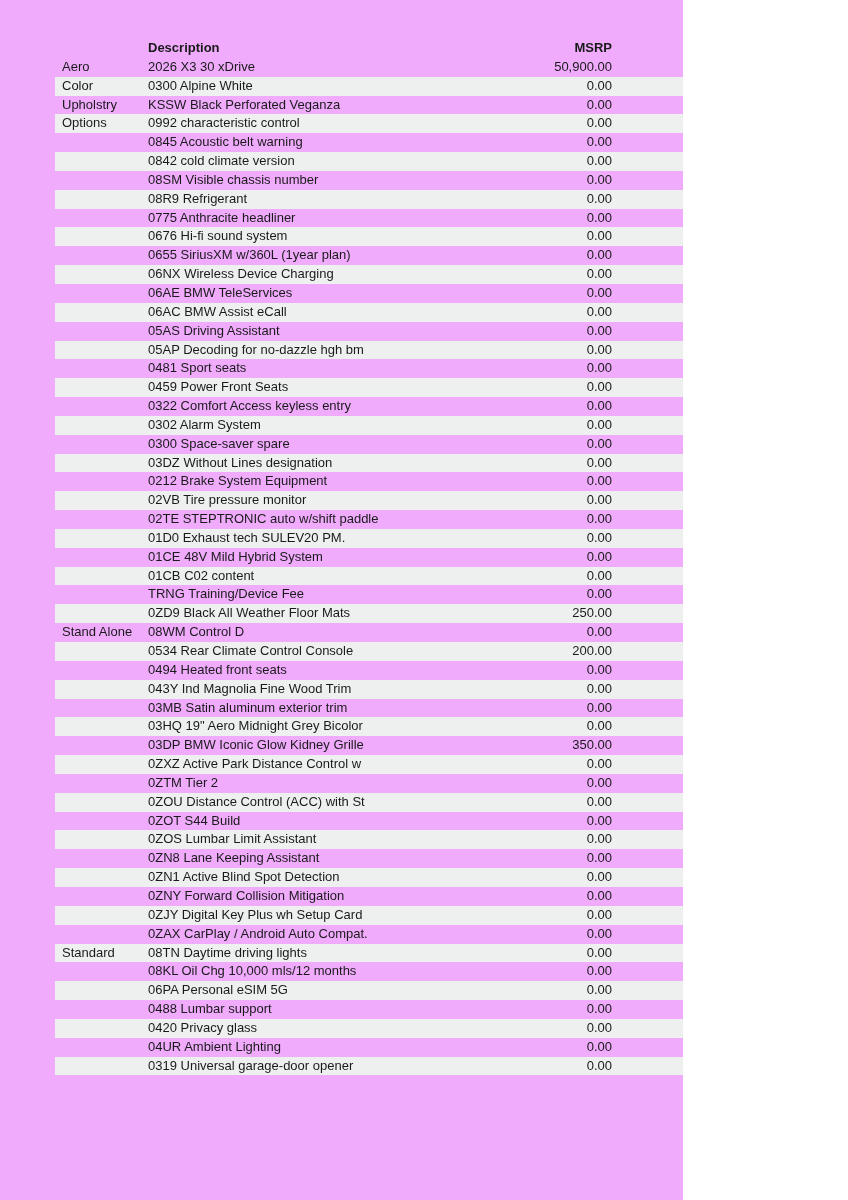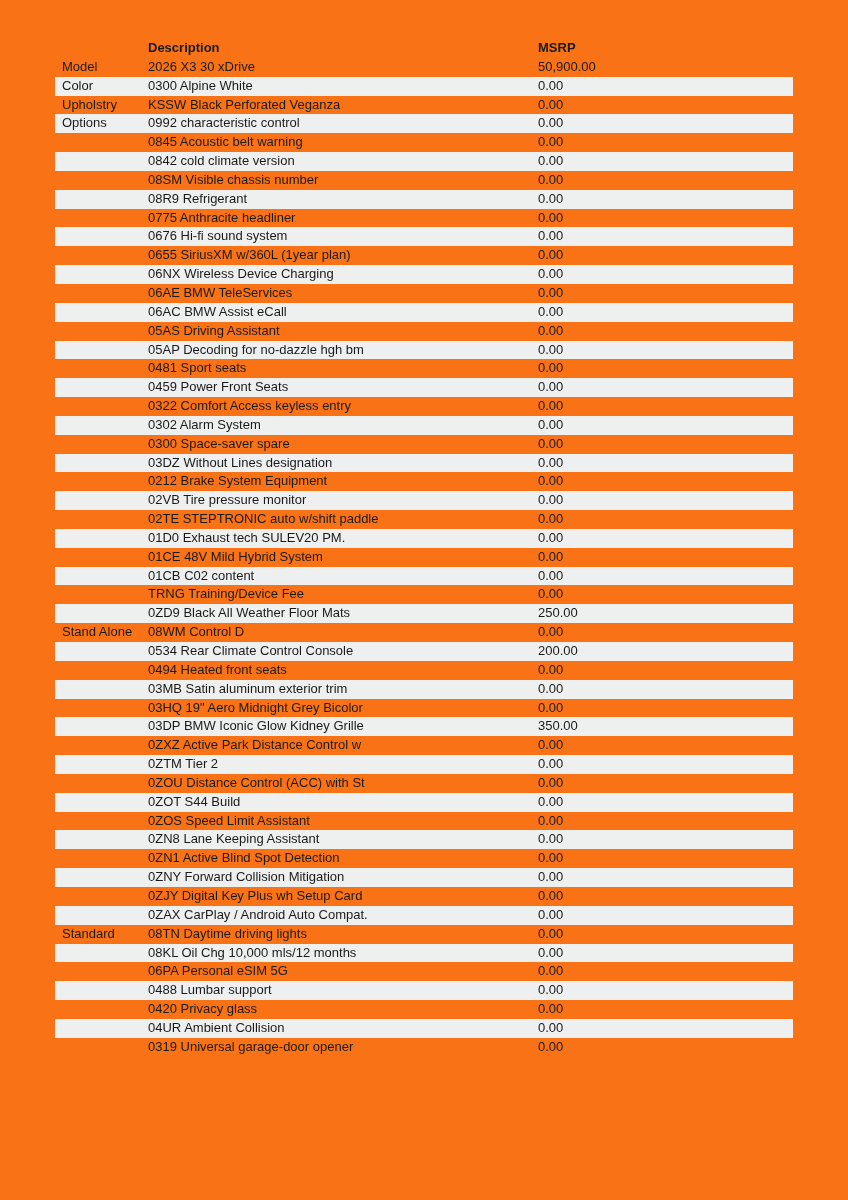--- a/index.html
+++ b/index.html
@@ -9,24 +9,24 @@
   body {
     width: 848px;
     height: 1200px;
     background: #ffffff;
     font-family: "Liberation Sans", sans-serif;
     color: #1a1a1a;
     -webkit-font-smoothing: antialiased;
   }
   .page {
     position: relative;
-    width: 848px;
+    width: 683px;
     height: 1200px;
     overflow: hidden;
-    background: #f97316;
+    background: #f0abfc;
   }
   table.options-table {
     position: absolute;
     left: 55px;
     top: 39px;
     width: 738px;
     border-collapse: collapse;
     table-layout: fixed;
     font-size: 13px;
     line-height: 18.85px;
@@ -38,21 +38,21 @@
   td, th {
     height: 18.85px;
     padding: 0;
     margin: 0;
     vertical-align: middle;
     font-weight: 400;
     white-space: nowrap;
     overflow: hidden;
   }
   thead th { font-weight: 700; text-align: left; }
-  th.col-msrp, td.col-msrp { }
+  th.col-msrp, td.col-msrp { text-align: right; }
   td.col-label { padding-left: 7px; }
   tbody tr:nth-child(even) { background: var(--stripe, #edf0ef); }
 </style>
 </head>
 <body style="background: rgb(255, 255, 255); color: rgb(26, 26, 26);">
 
 <div class="page">
   <table class="options-table">
     <colgroup>
       <col class="c-label">
@@ -63,21 +63,21 @@
     <thead>
       <tr>
         <th class="col-label"></th>
         <th class="col-desc">Description</th>
         <th class="col-msrp">MSRP</th>
         <th class="col-fill"></th>
       </tr>
     </thead>
     <tbody>
         <tr>
-    <td class="col-label">Model</td>
+    <td class="col-label">Aero</td>
     <td class="col-desc">2026 X3 30 xDrive</td>
     <td class="col-msrp">50,900.00</td>
     <td class="col-fill"></td>
   </tr>
         <tr>
     <td class="col-label">Color</td>
     <td class="col-desc">0300 Alpine White</td>
     <td class="col-msrp">0.00</td>
     <td class="col-fill"></td>
   </tr>
@@ -262,20 +262,26 @@
     <td class="col-fill"></td>
   </tr>
         <tr>
     <td class="col-label"></td>
     <td class="col-desc">0494 Heated front seats</td>
     <td class="col-msrp">0.00</td>
     <td class="col-fill"></td>
   </tr>
         <tr>
     <td class="col-label"></td>
+    <td class="col-desc">043Y Ind Magnolia Fine Wood Trim</td>
+    <td class="col-msrp">0.00</td>
+    <td class="col-fill"></td>
+  </tr>
+        <tr>
+    <td class="col-label"></td>
     <td class="col-desc">03MB Satin aluminum exterior trim</td>
     <td class="col-msrp">0.00</td>
     <td class="col-fill"></td>
   </tr>
         <tr>
     <td class="col-label"></td>
     <td class="col-desc">03HQ 19" Aero Midnight Grey Bicolor</td>
     <td class="col-msrp">0.00</td>
     <td class="col-fill"></td>
   </tr>
@@ -304,21 +310,21 @@
     <td class="col-fill"></td>
   </tr>
         <tr>
     <td class="col-label"></td>
     <td class="col-desc">0ZOT S44 Build</td>
     <td class="col-msrp">0.00</td>
     <td class="col-fill"></td>
   </tr>
         <tr>
     <td class="col-label"></td>
-    <td class="col-desc">0ZOS Speed Limit Assistant</td>
+    <td class="col-desc">0ZOS Lumbar Limit Assistant</td>
     <td class="col-msrp">0.00</td>
     <td class="col-fill"></td>
   </tr>
         <tr>
     <td class="col-label"></td>
     <td class="col-desc">0ZN8 Lane Keeping Assistant</td>
     <td class="col-msrp">0.00</td>
     <td class="col-fill"></td>
   </tr>
         <tr>
@@ -370,21 +376,21 @@
     <td class="col-fill"></td>
   </tr>
         <tr>
     <td class="col-label"></td>
     <td class="col-desc">0420 Privacy glass</td>
     <td class="col-msrp">0.00</td>
     <td class="col-fill"></td>
   </tr>
         <tr>
     <td class="col-label"></td>
-    <td class="col-desc">04UR Ambient Collision</td>
+    <td class="col-desc">04UR Ambient Lighting</td>
     <td class="col-msrp">0.00</td>
     <td class="col-fill"></td>
   </tr>
         <tr>
     <td class="col-label"></td>
     <td class="col-desc">0319 Universal garage-door opener</td>
     <td class="col-msrp">0.00</td>
     <td class="col-fill"></td>
   </tr>
       </tbody>

